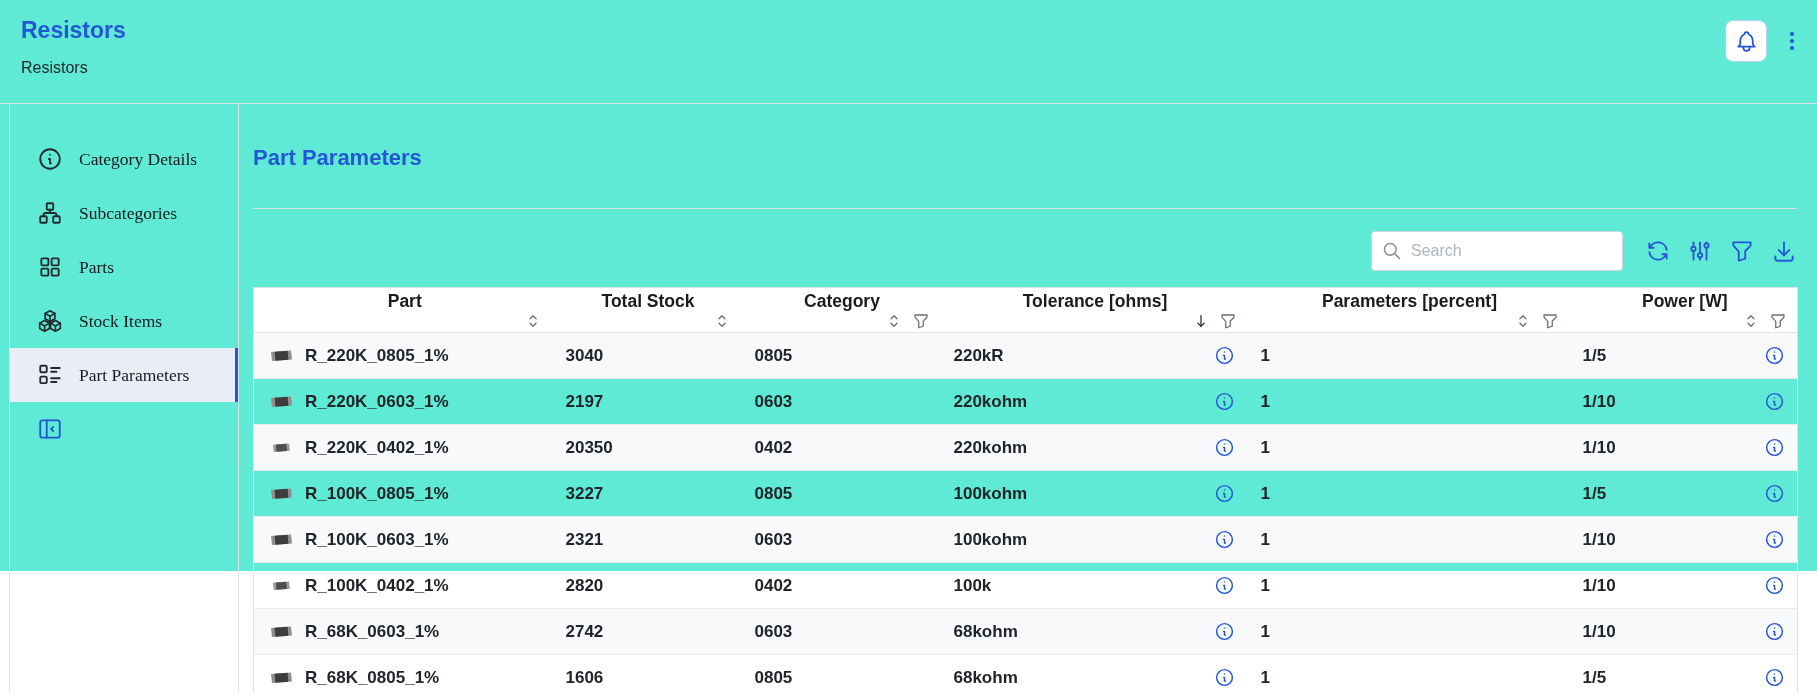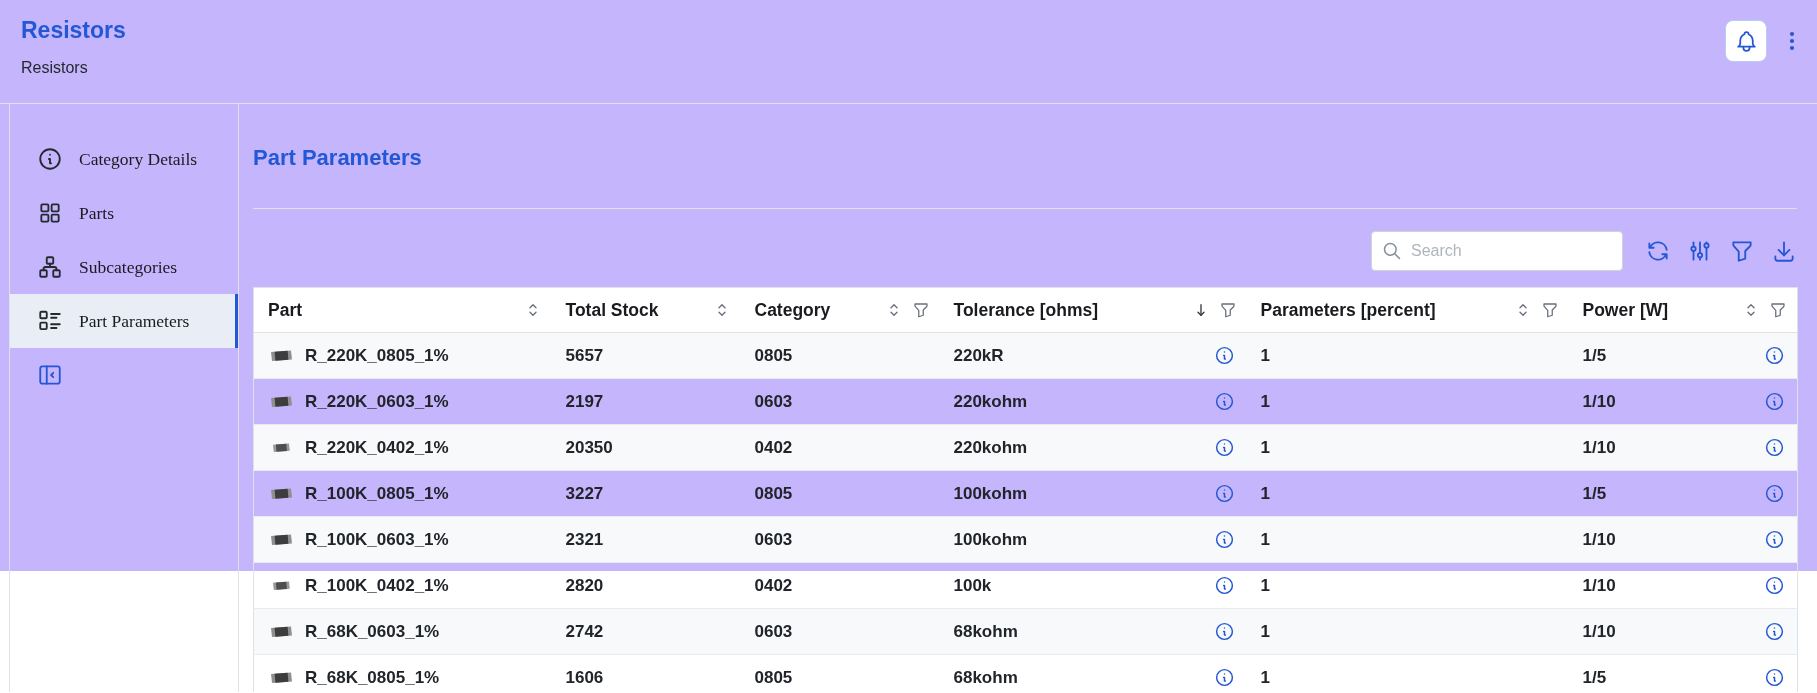--- a/index.html
+++ b/index.html
@@ -3,21 +3,21 @@
 <meta charset="utf-8">
 <style>
   * { margin:0; padding:0; box-sizing:border-box; }
   html,body { width:1817px; height:693px; }
   body {
     font-family:"Liberation Sans", sans-serif;
     background:#fff;
     color:var(--text,#212529);
     overflow:hidden;
   }
-  .page { position:relative; width:1817px; height:571px; background:#c4b5fd; }
+  .page { position:relative; width:1817px; height:571px; background:#5eead4; }
 
   
   .topbar {
     height:104px;
     border-bottom:1px solid var(--border,#dee2e6);
     display:flex; justify-content:space-between; align-items:flex-start;
     padding:17px 12px 0 21px;
   }
   .topbar h1 { color:var(--accent,#2457d5); font-size:23px; font-weight:bold; line-height:26px; }
   .breadcrumb { margin-top:16px; font-size:16px; color:#24292e; cursor:pointer; }
@@ -82,21 +82,21 @@
   table {
     margin-top:16px; width:1544px; table-layout:fixed;
     border-collapse:collapse; border:1px solid var(--border,#dee2e6);
     font-size:17px;
   }
   th {
     height:45px; background:#fff; text-align:left; font-weight:bold;
     padding:0 10px 0 14px; border-bottom:1px solid var(--border,#dee2e6);
     font-size:17.5px; color:#1a1b1e;
   }
-  .th-in { display:flex; align-items:center; }
+  .th-in { display:flex; align-items:center;flex-direction:column; }
   .th-ic { margin-left:auto; display:flex; align-items:center; gap:9px; color:var(--muted-icon,#69707a); }
   .th-ic svg { width:18px; height:18px; cursor:pointer; }
   .th-ic .active { color:#343a40; }
   tbody tr:nth-child(odd) { background:var(--row-alt,#f8f9fa); }
   tbody tr { cursor:pointer;font-weight:bold; }
   td {
     height:46px; padding:0 12px 0 14px;
     border-bottom:1px solid #e8eaed; color:#212529;
     overflow:hidden; white-space:nowrap;
   }
@@ -262,32 +262,40 @@
         <span class="s-icon">
             <svg>
               <use href="#i-info"></use>
             </svg>
           </span>
         <span>Category Details</span>
       </div>
       <div class="side-item">
         <span class="s-icon">
             <svg>
+              <use href="#i-sitemap"></use>
+            </svg>
+          </span>
+        <span>Subcategories</span>
+      </div>
+      <div class="side-item">
+        <span class="s-icon">
+            <svg>
               <use href="#i-grid"></use>
             </svg>
           </span>
         <span>Parts</span>
       </div>
       <div class="side-item">
         <span class="s-icon">
             <svg>
-              <use href="#i-sitemap"></use>
+              <use href="#i-packages"></use>
             </svg>
           </span>
-        <span>Subcategories</span>
+        <span>Stock Items</span>
       </div>
       <div class="side-item selected">
         <span class="s-icon">
             <svg>
               <use href="#i-list"></use>
             </svg>
           </span>
         <span>Part Parameters</span>
       </div>
       <button class="collapse-btn">
@@ -419,21 +427,21 @@
 
           <tr>
             <td>
                 <div class="cell">
                   <svg class="chip">
                     <use href="#i-chip"></use>
                   </svg>
                   <span>R_220K_0805_1%</span>
                 </div>
               </td>
-            <td><span>5657</span></td>
+            <td><span>3040</span></td>
             <td><span>0805</span></td>
             <td>
                 <div class="cell">
                   <span>220kR</span>
                   <svg class="info">
                     <use href="#i-info"></use>
                   </svg>
                 </div>
               </td>
             <td><span>1</span></td>

